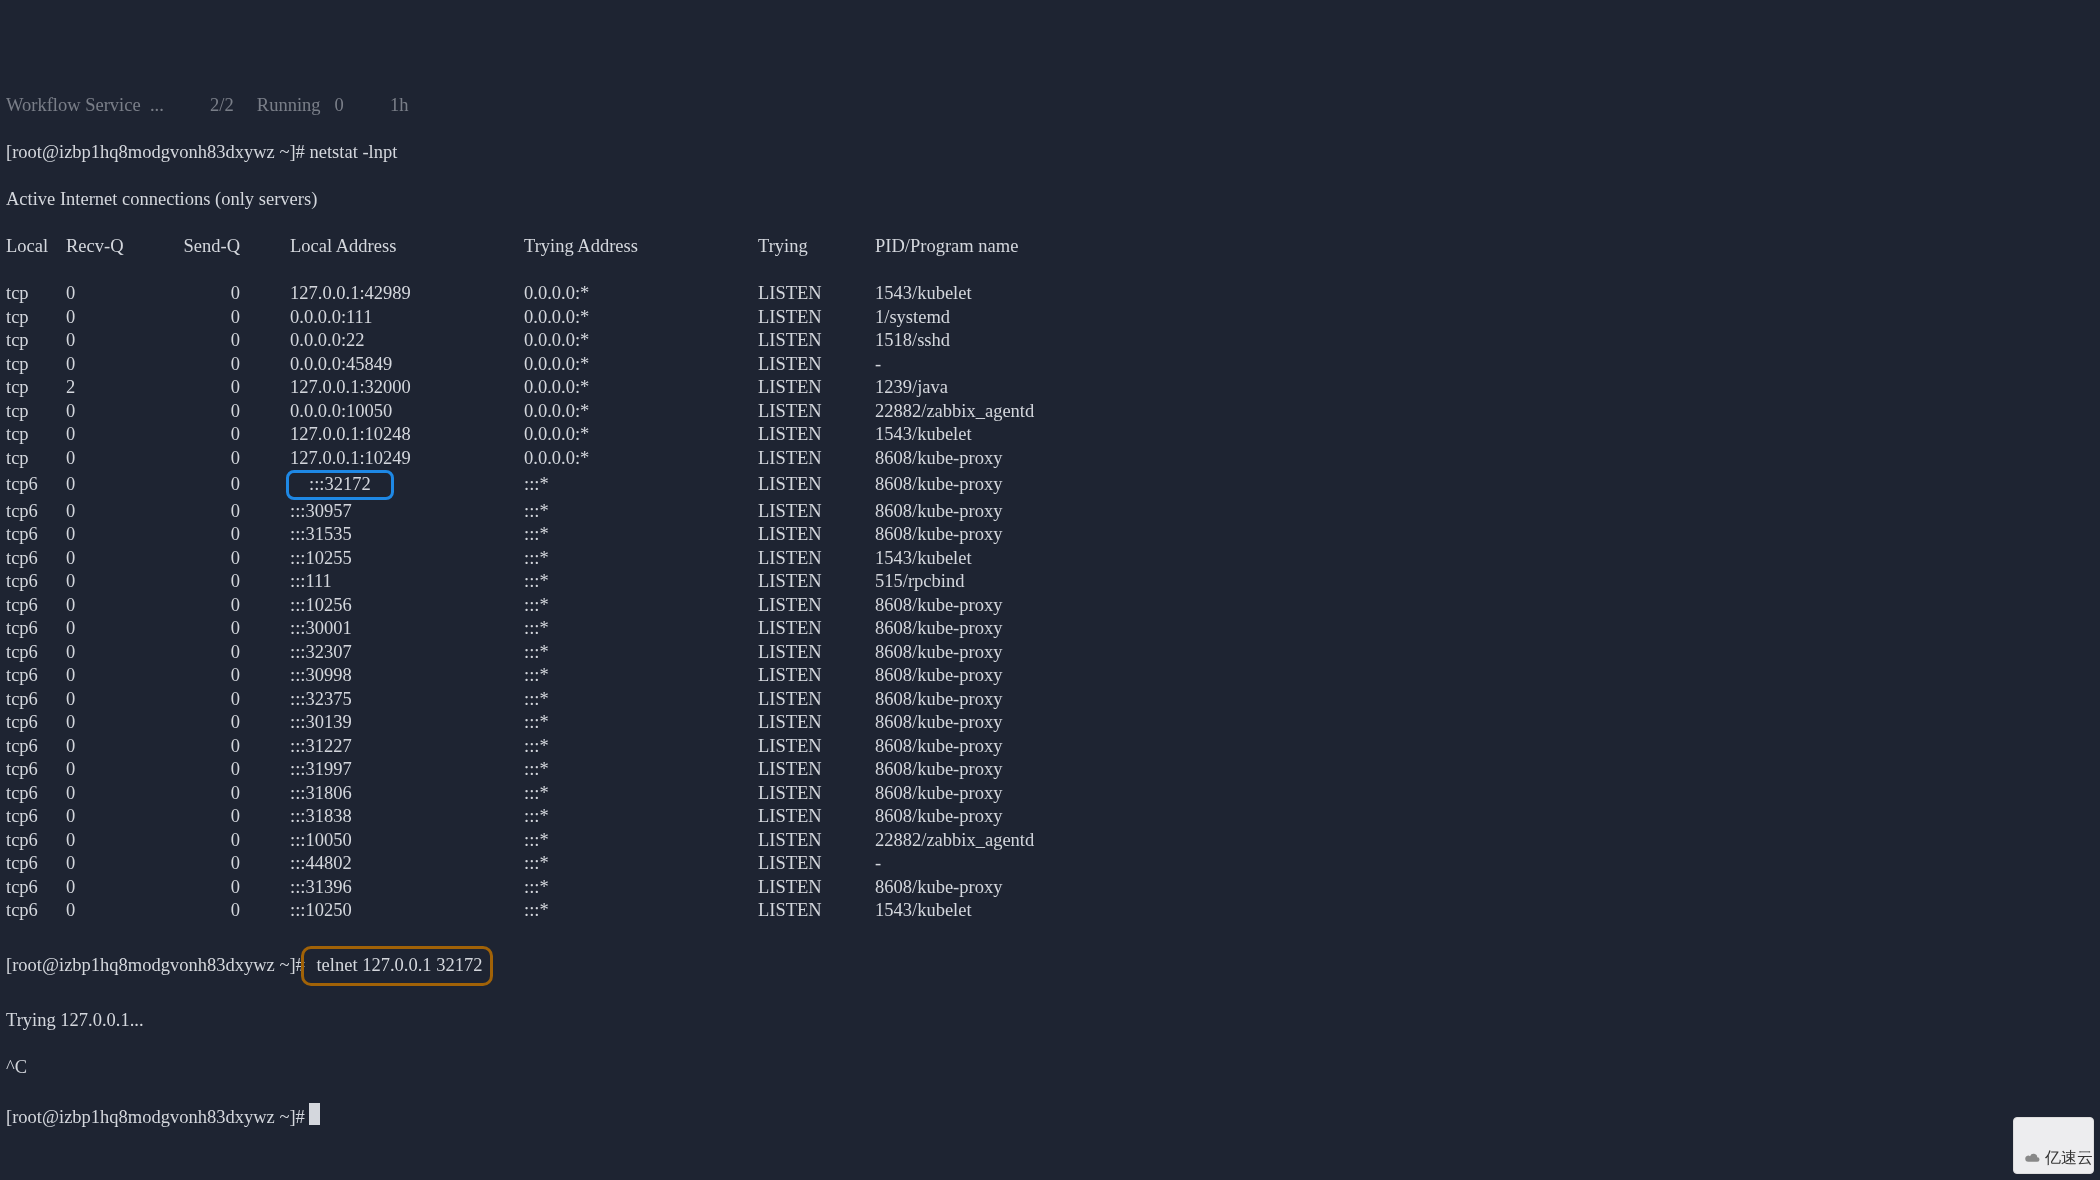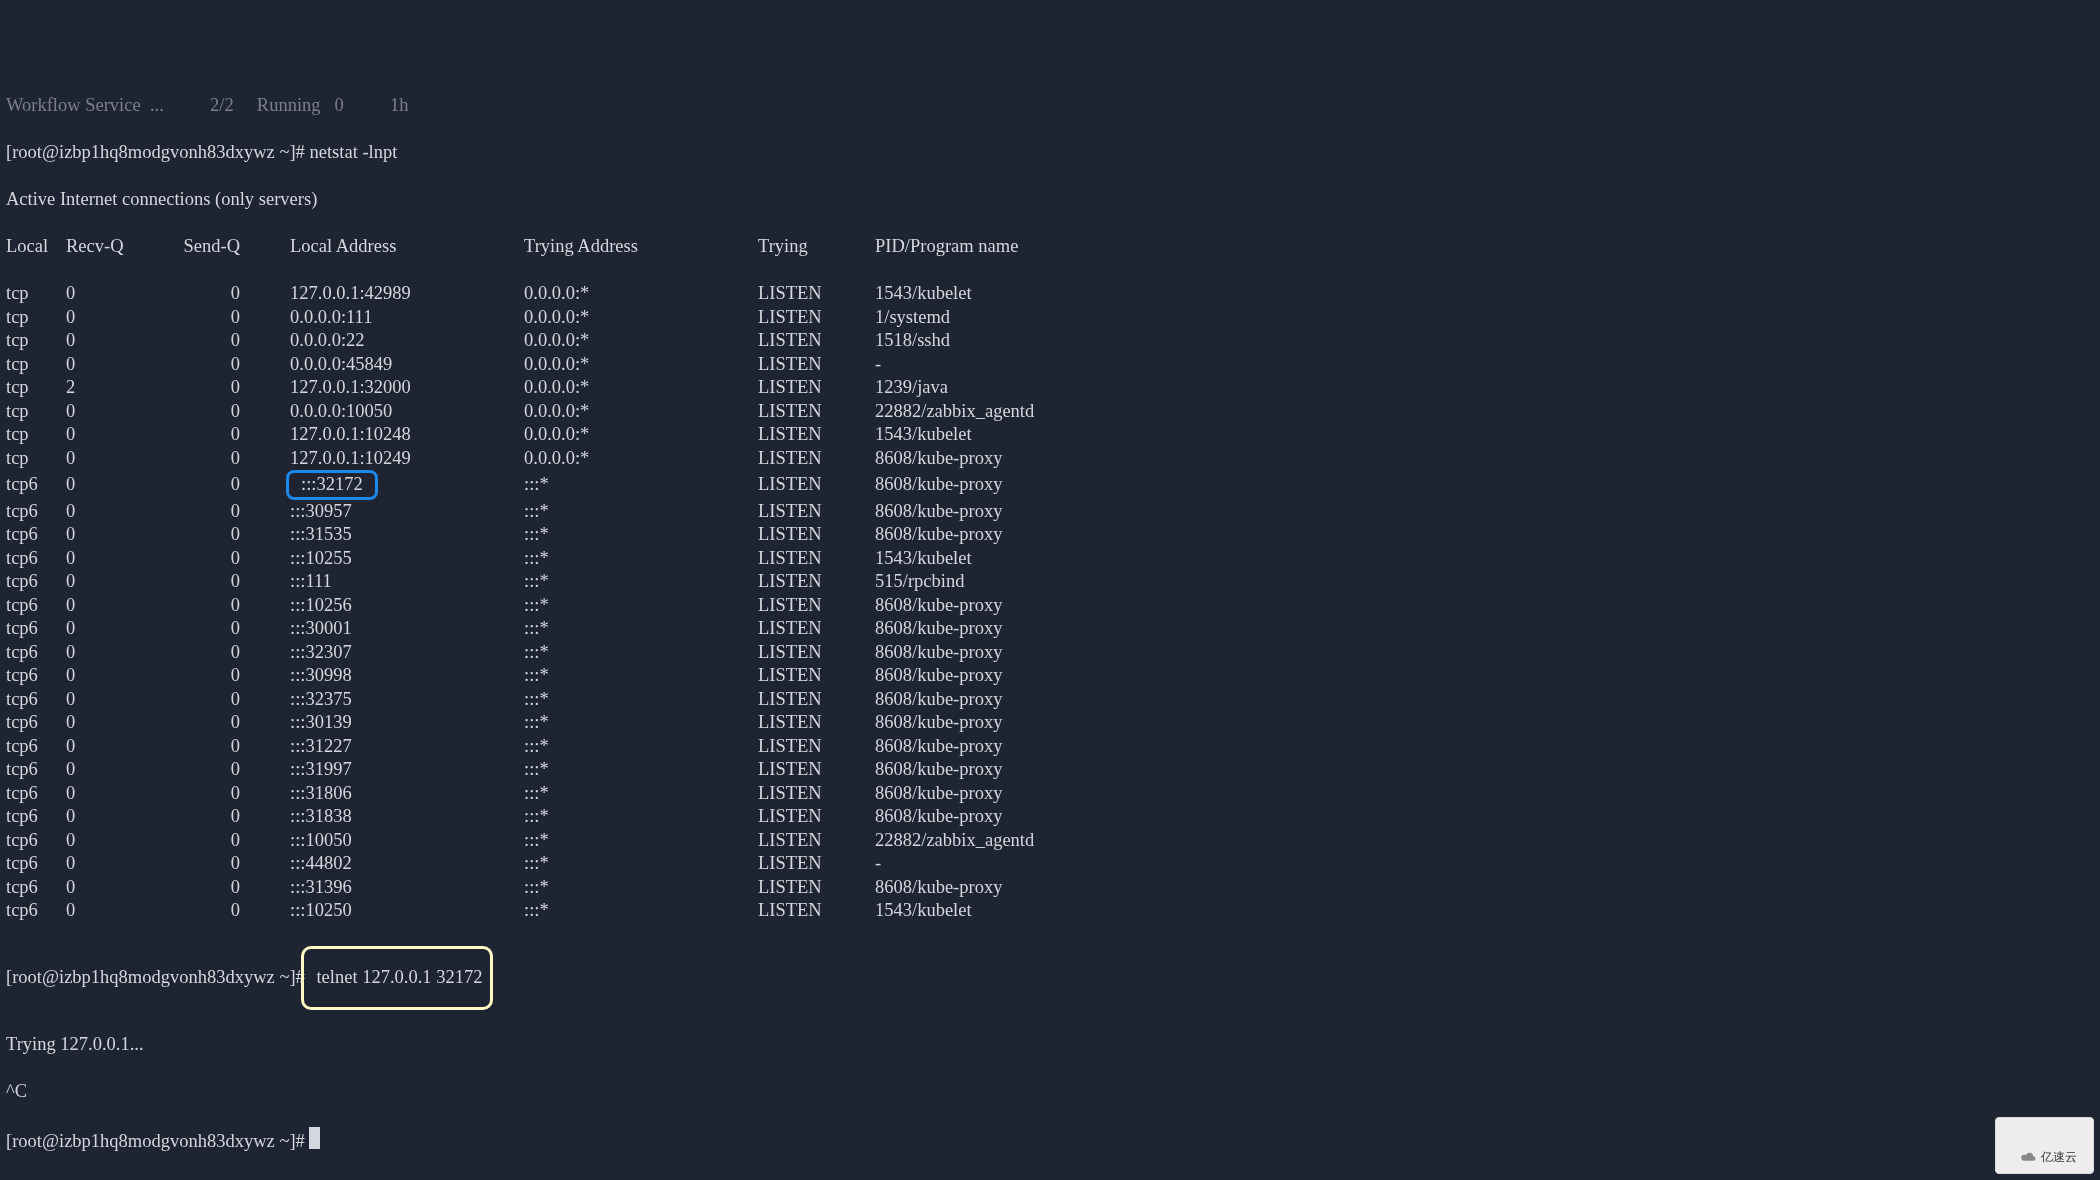--- a/index.html
+++ b/index.html
@@ -21,48 +21,48 @@
     .col-recvq { display: inline-block; width: 66px; }
     .col-sendq { display: inline-block; width: 66px; text-align: right; margin-left: 32px; }
     .sp1 { display: inline-block; width: 10px; }
     .col-local { display: inline-block; width: 234px; margin-left: 40px; }
     .col-foreign { display: inline-block; width: 234px; }
     .col-state { display: inline-block; width: 117px; }
     .col-pidprog { display: inline-block; }
     .hl1 {
       border: 3px solid #1e88e5;
       border-radius: 8px;
-      padding: 0 12px;
+      padding: 0 20px;
       margin-left: -4px;
       display: inline-block;
     }
     .hl2 {
-      border: 3px solid #fef9c3;
+      border: 3px solid #a16207;
       border-radius: 10px;
-      padding: 17px 8px;
+      padding: 5px 8px;
       margin-left: -4px;
       display: inline-block;
     }
     .cursor {
       display: inline-block;
       width: 11px;
       height: 22px;
       background: #d4d7dd;
       vertical-align: text-bottom;
       margin-bottom: 2px;
     }
     .watermark {
       position: absolute;
       bottom: 6px;
       right: 6px;
       background: rgba(255,255,255,0.92);
       color: #333;
       font-family: sans-serif;
-      font-size: 12px;
-      padding: 4px 16px;
+      font-size: 16px;
+      padding: 4px 0;
       border-radius: 4px;
       border: 1px solid #ddd;
     }
     .watermark svg { vertical-align: middle; margin-right: 4px; }
   </style>
 </head>
 <body>
 
 
 

